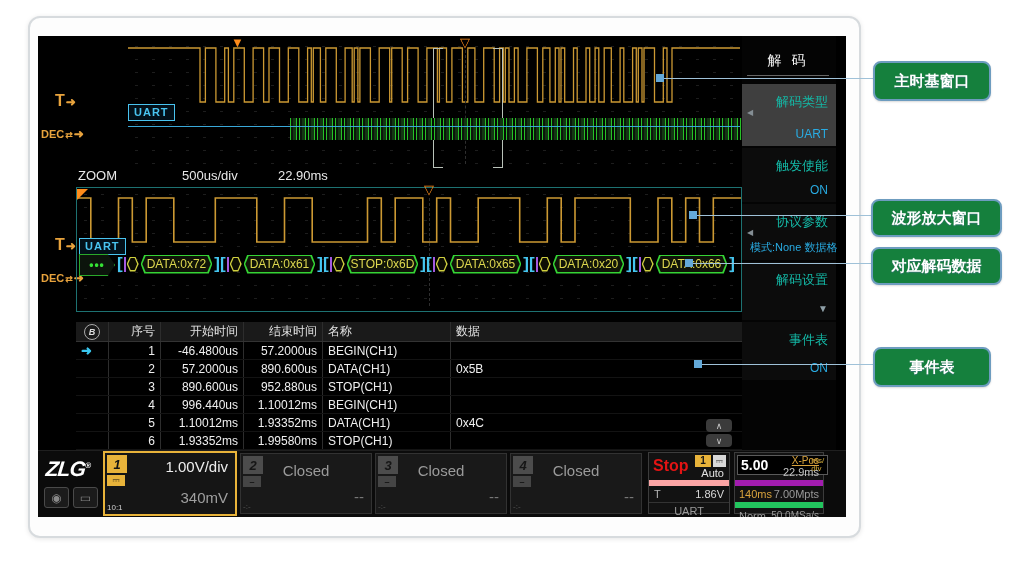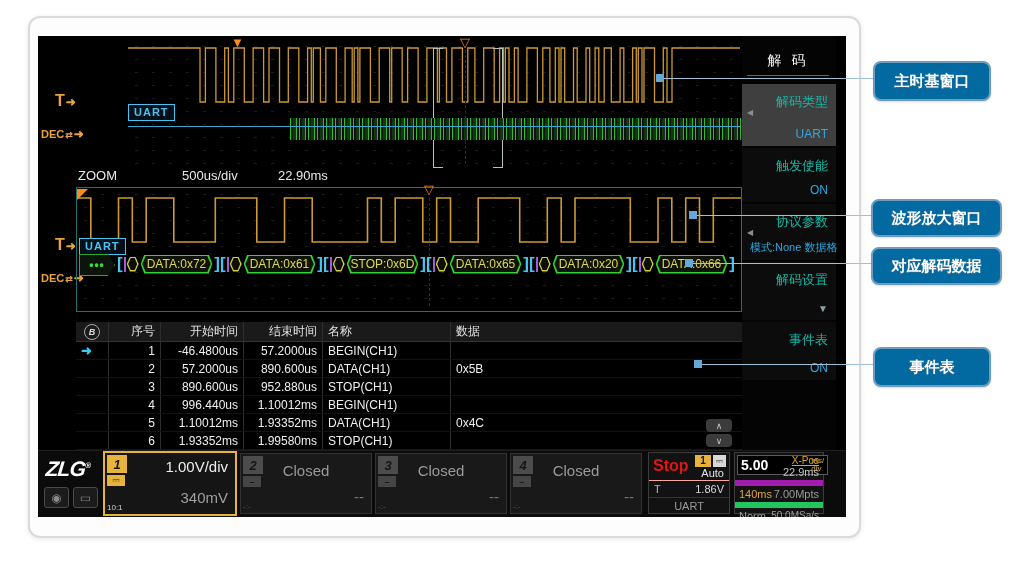--- a/index.html
+++ b/index.html
@@ -111,21 +111,21 @@
   .cpl.g{background:#454545;color:#141414;font-weight:bold;}
   .probe{position:absolute;left:2px;bottom:2px;font-size:8px;color:#cfcfcf;}
   .probe.dim{color:#555;}
   .chmain{position:absolute;right:7px;top:5px;font-size:15px;color:#ededed;}
   .chmain.closed{left:0;right:0;text-align:center;color:#9a9a9a;}
   .chsub{position:absolute;right:7px;bottom:8px;font-size:15px;color:#9f9f9f;}
   .chsub.dim{color:#777;}
 
   .trigblock{position:absolute;left:610px;top:1px;width:82px;height:62px;background:#121212;border:1px solid #3c3c3c;
              box-sizing:border-box;font-size:11px;}
-  .trow1{position:relative;height:27px;border-bottom:1px solid #fca5a5;}
+  .trow1{position:relative;height:27px;border-bottom:6px solid #fca5a5;}
   .tstop{position:absolute;left:4px;top:4px;color:#e31414;font-size:16px;font-weight:bold;}
   .tbadges{position:absolute;right:3px;top:2px;display:flex;gap:2px;}
   .b1{background:#e8b33a;color:#151515;font-weight:bold;font-size:10px;padding:0 5px;line-height:12px;}
   .bdc{background:#d8d8d8;color:#151515;font-size:9px;padding:0 3px;line-height:12px;}
   .tauto{position:absolute;right:5px;bottom:1px;color:#e2e2e2;font-size:11px;}
   .trow2{position:relative;height:16px;border-bottom:1px solid #333;color:#b5b5b5;}
   .trow2 .l{position:absolute;left:5px;top:2px;}
   .trow2 .r{position:absolute;right:5px;top:2px;color:#d8d8d8;}
   .trow3{position:relative;height:16px;text-align:center;color:#9a9a9a;padding-top:2px;box-sizing:border-box;}
 
@@ -140,21 +140,21 @@
   .xpos .xl{color:#d9a33c;font-size:10px;text-decoration:underline;}
   .xpos .xv{color:#c3c3c3;font-size:11px;}
   .tbrow2{position:relative;height:16px;border-bottom:6px solid #22c55e;}
   .tbrow2 .l{position:absolute;left:4px;top:2px;color:#d9a33c;}
   .tbrow2 .r{position:absolute;right:4px;top:2px;color:#9a9a9a;}
   .tbrow3{position:relative;height:16px;text-align:center;}
   .tbrow3 .l{position:absolute;left:4px;top:2px;color:#9a9a9a;}
   .tbrow3 .r{position:absolute;right:4px;top:2px;color:#9a9a9a;font-size:10px;}
 
   
-  .callout{position:absolute;background:#0369a1;border:2px solid #6d9cbf;border-radius:8px;
+  .callout{position:absolute;background:#15803d;border:2px solid #6d9cbf;border-radius:8px;
            color:#fff;font-weight:bold;font-size:15px;display:flex;align-items:center;justify-content:center;
            text-shadow:0 1px 1px rgba(70,110,140,.6);box-shadow:0 1px 2px rgba(0,0,0,.15);}
   .cline{position:absolute;height:1px;background:#9fc1d8;}
   .bluesq{position:absolute;width:8px;height:8px;background:#64a9d8;}
 </style>
 </head>
 <body>
 
 <div class="page">
   <div class="device"></div>

